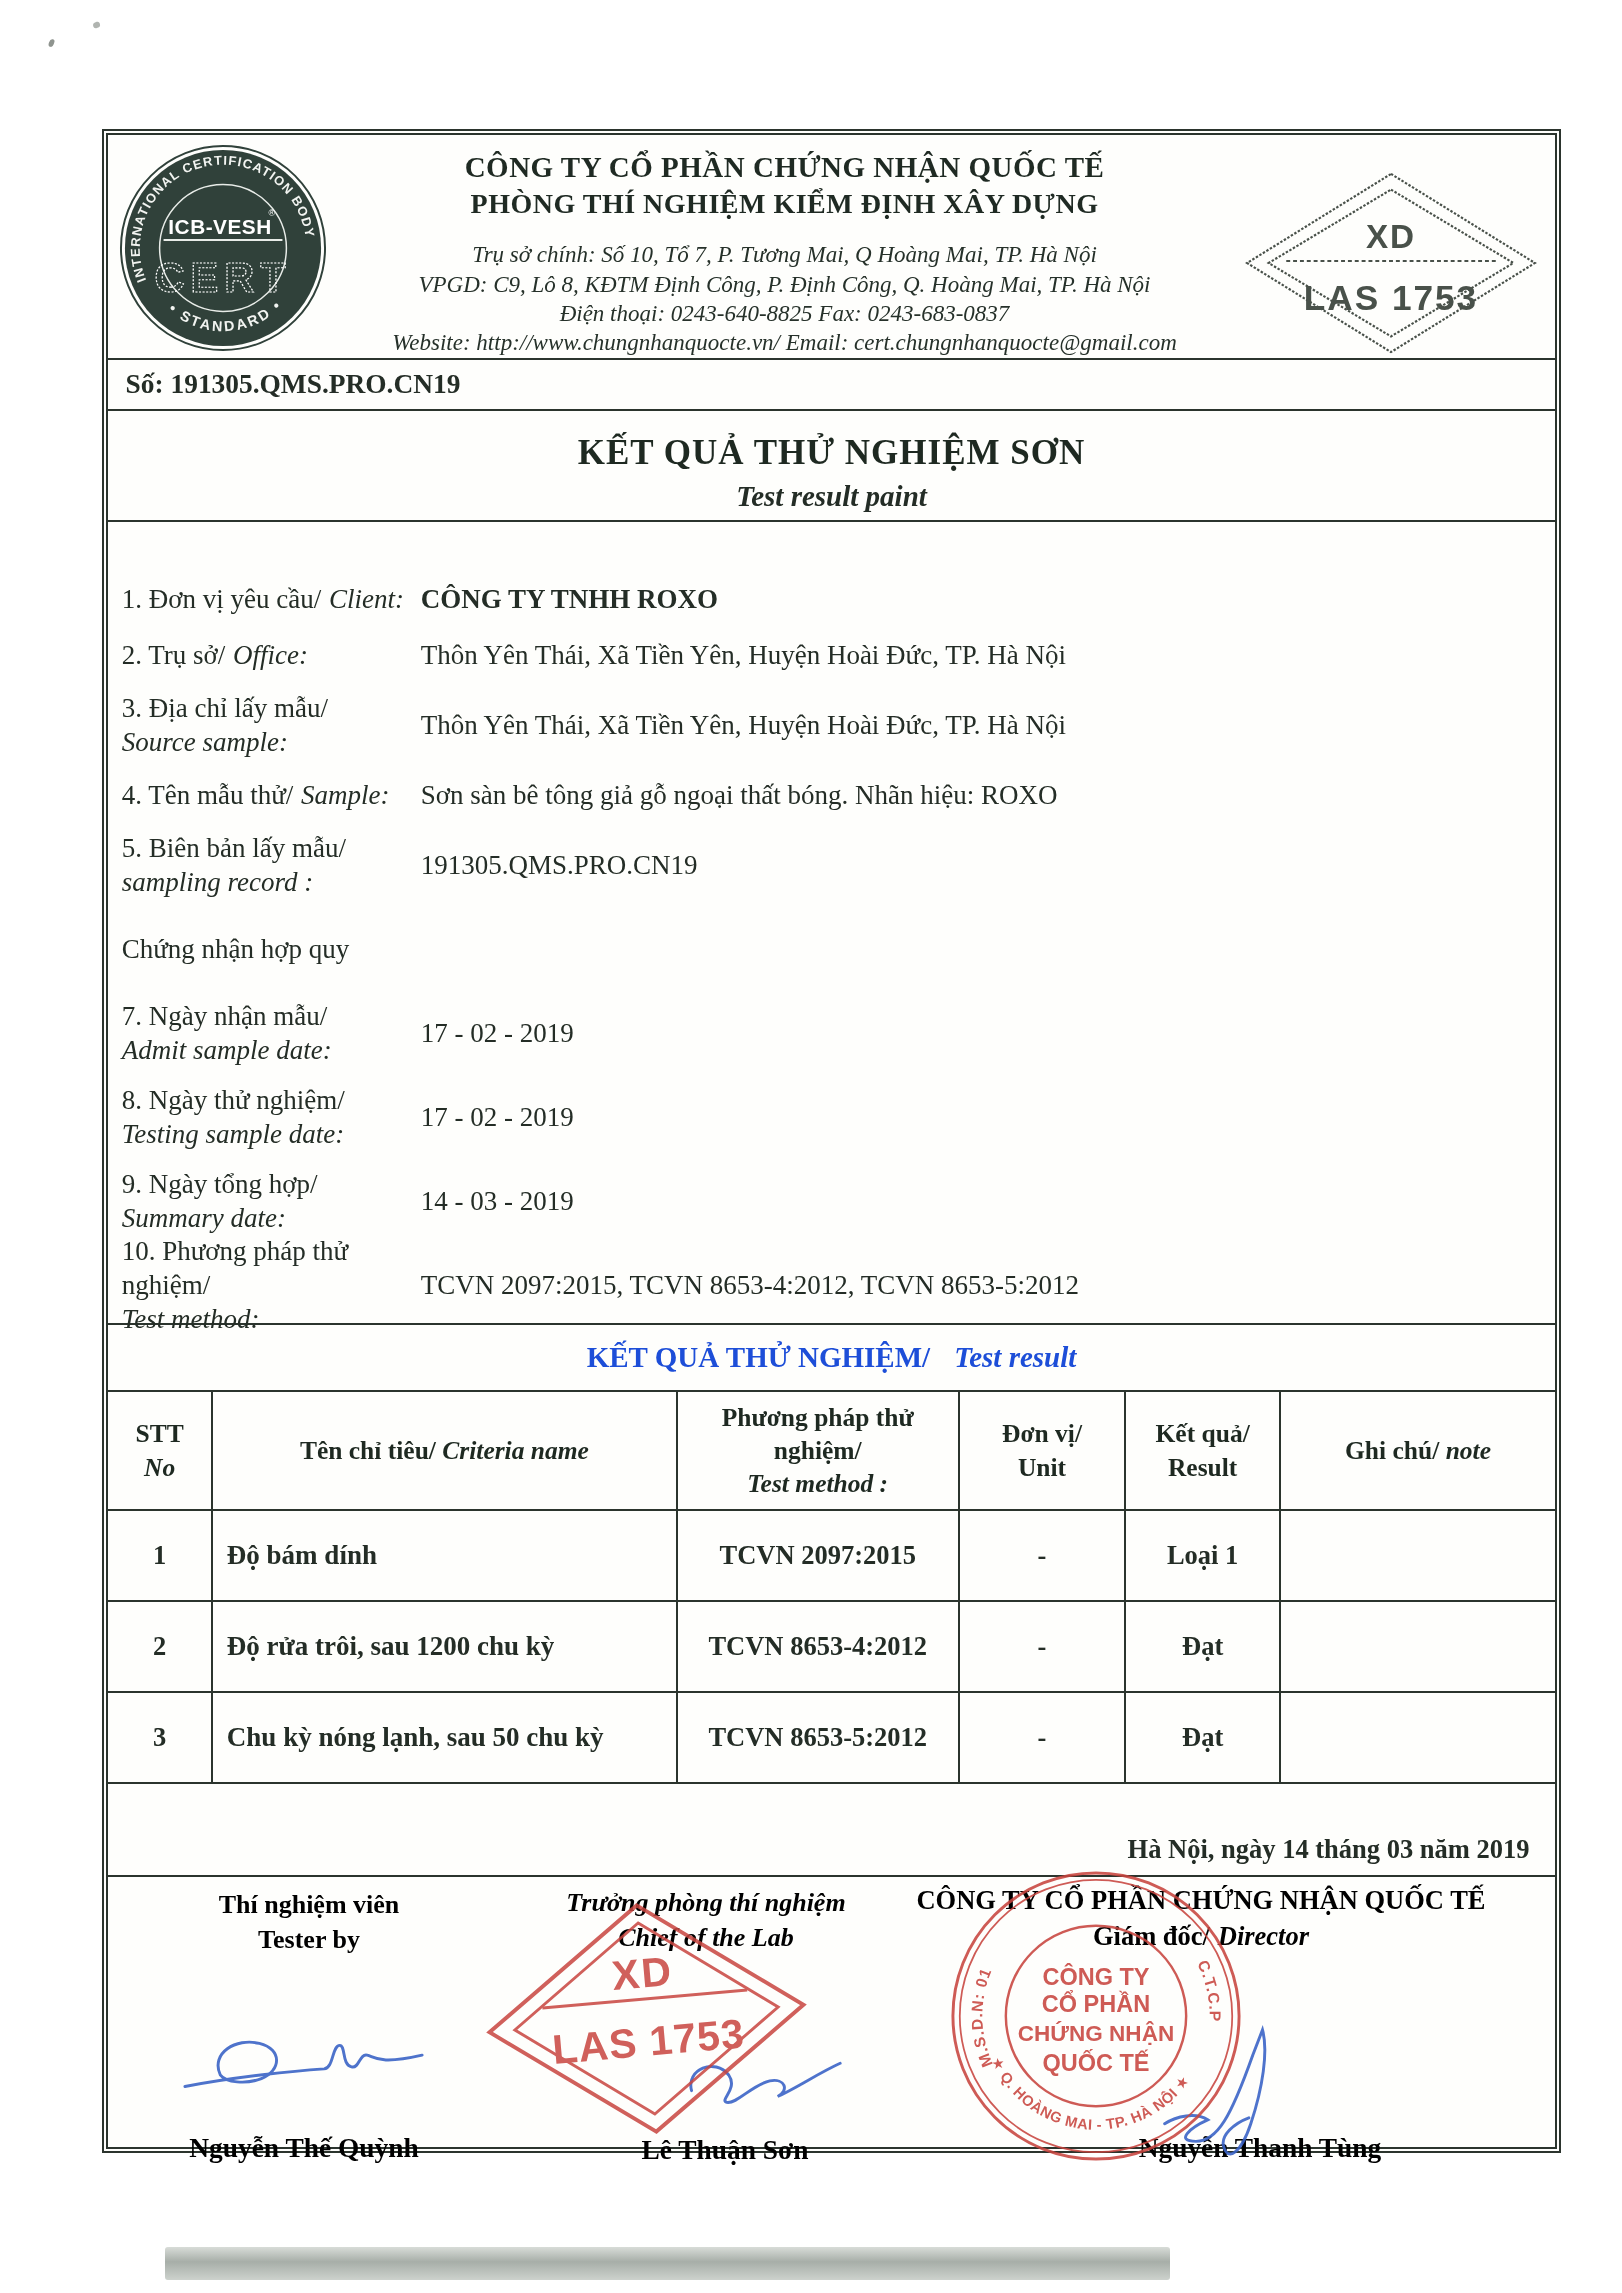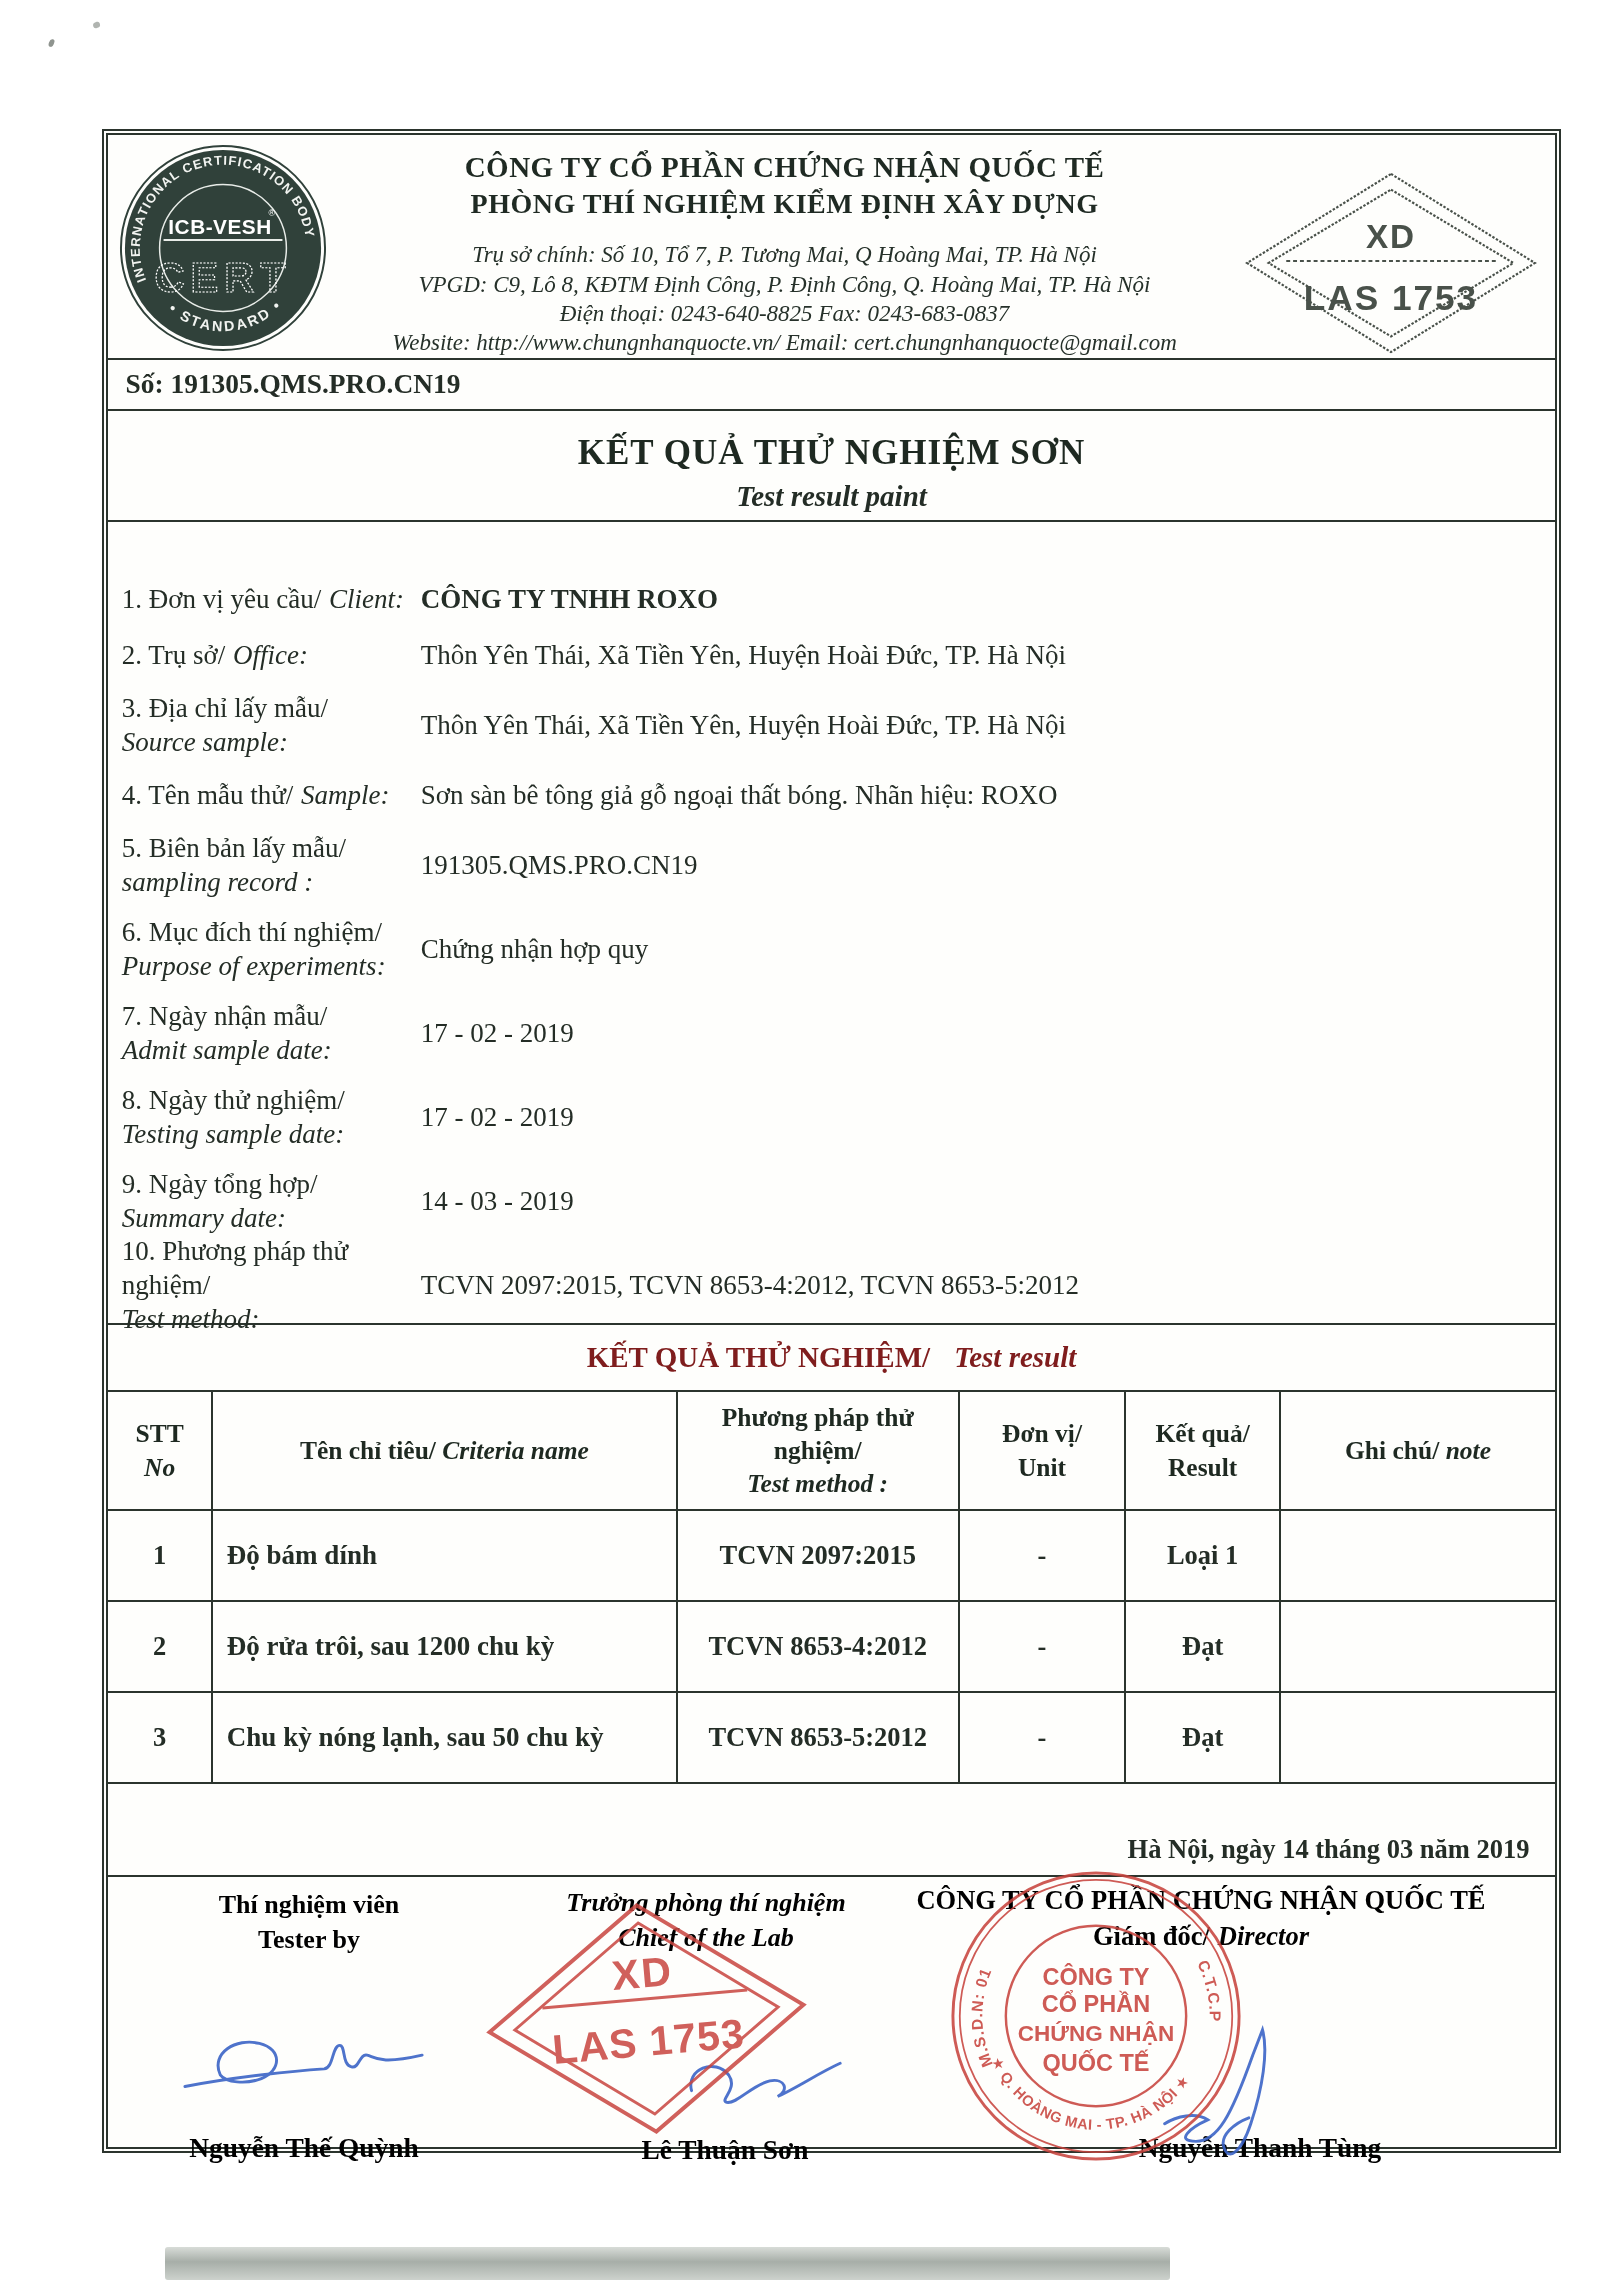--- a/index.html
+++ b/index.html
@@ -35,21 +35,21 @@
   .frow.one{height:56px;}
   .frow.two{height:84px;}
   .fl{width:299px;flex:none;font-size:27px;line-height:1.26;}
   .fl .en{font-style:italic;}
   .fl.stack .en{display:block;}
   .fl.flow .en{margin-left:7.8px;}
   .fv{font-size:27px;flex:1;}
   .fv.b{font-weight:bold;}
 
   
-  .res-head{height:65px;flex:none;border-bottom:2.9px solid #2b342d;display:flex;align-items:center;justify-content:center;font-size:29px;font-weight:bold;gap:24px;color:#7f1d1d;}
+  .res-head{height:65px;flex:none;border-bottom:2.9px solid #2b342d;display:flex;align-items:center;justify-content:center;font-size:29px;font-weight:bold;gap:24px;color:#1d4ed8;}
   .res-head .en{font-style:italic;}
 
   
   table{width:100%;border-collapse:collapse;table-layout:fixed;flex:none;}
   th,td{border:2.9px solid #2b342d;font-weight:bold;overflow:hidden;}
   th{font-size:25.5px;line-height:1.3;text-align:center;color:#1e2921;}
   th .en{font-style:italic;font-weight:bold;}
   th .blk{display:block;}
   thead tr{height:118px;}
   tbody tr{height:91px;}
@@ -157,21 +157,20 @@
     </div>
     <div class="frow one">
       <div class="fl flow"><span>4. Tên mẫu thử/</span><span class="en">Sample:</span></div>
       <div class="fv">Sơn sàn bê tông giả gỗ ngoại thất bóng. Nhãn hiệu: ROXO</div>
     </div>
     <div class="frow two">
       <div class="fl stack"><span>5. Biên bản lấy mẫu/</span><span class="en">sampling record :</span></div>
       <div class="fv">191305.QMS.PRO.CN19</div>
     </div>
     <div class="frow two">
-      <div class="fl stack"><span>6. Mục đích thí nghiệm/</span><span class="en">Purpose of experiments:</span></div>
       <div class="fv">Chứng nhận hợp quy</div>
     </div>
     <div class="frow two">
       <div class="fl stack"><span>7. Ngày nhận mẫu/</span><span class="en">Admit sample date:</span></div>
       <div class="fv">17 - 02 - 2019</div>
     </div>
     <div class="frow two">
       <div class="fl stack"><span>8. Ngày thử nghiệm/</span><span class="en">Testing sample date:</span></div>
       <div class="fv">17 - 02 - 2019</div>
     </div>

